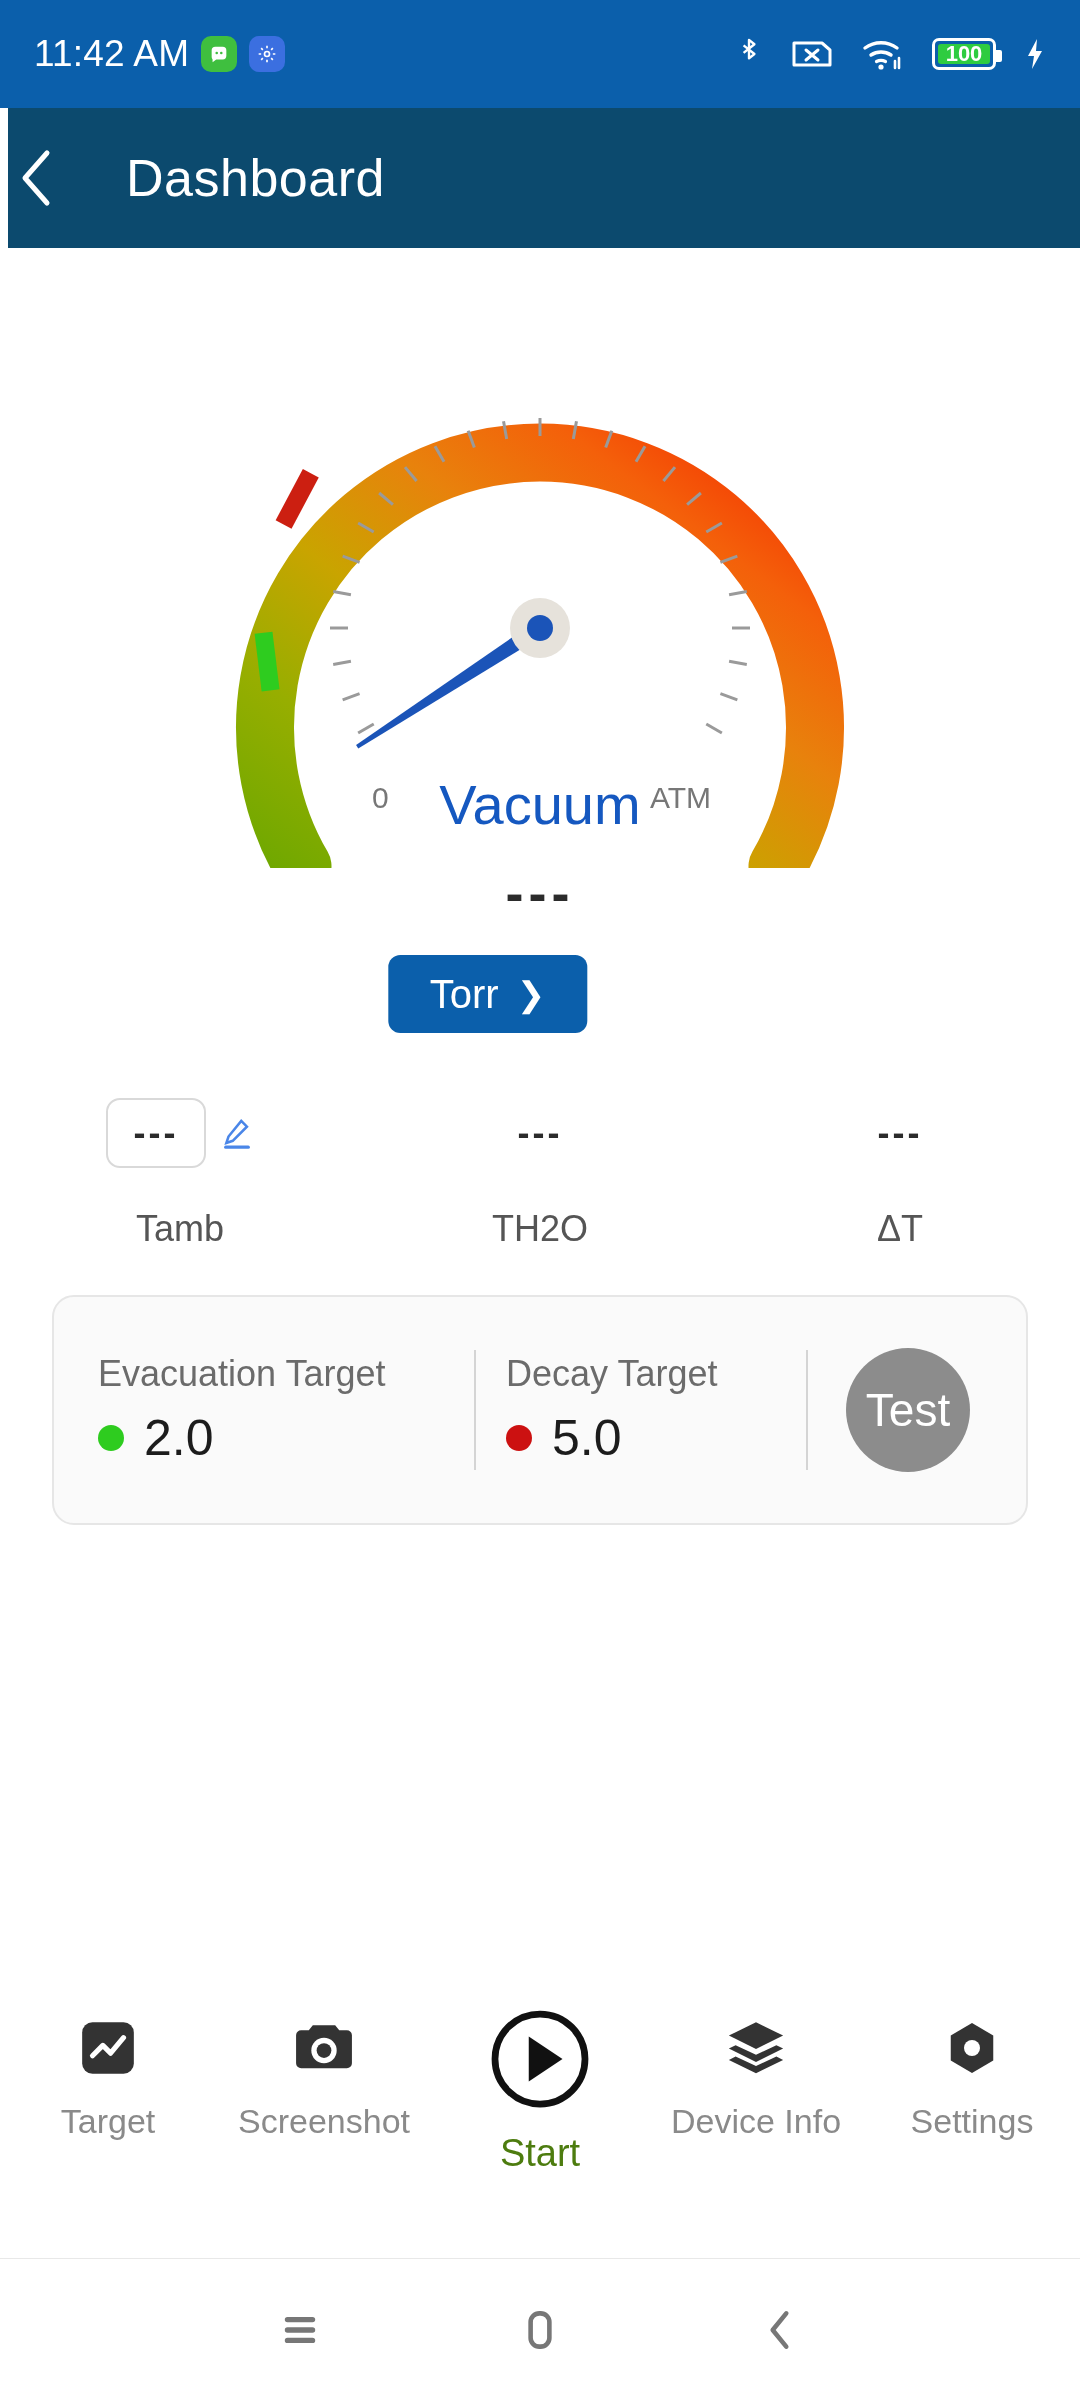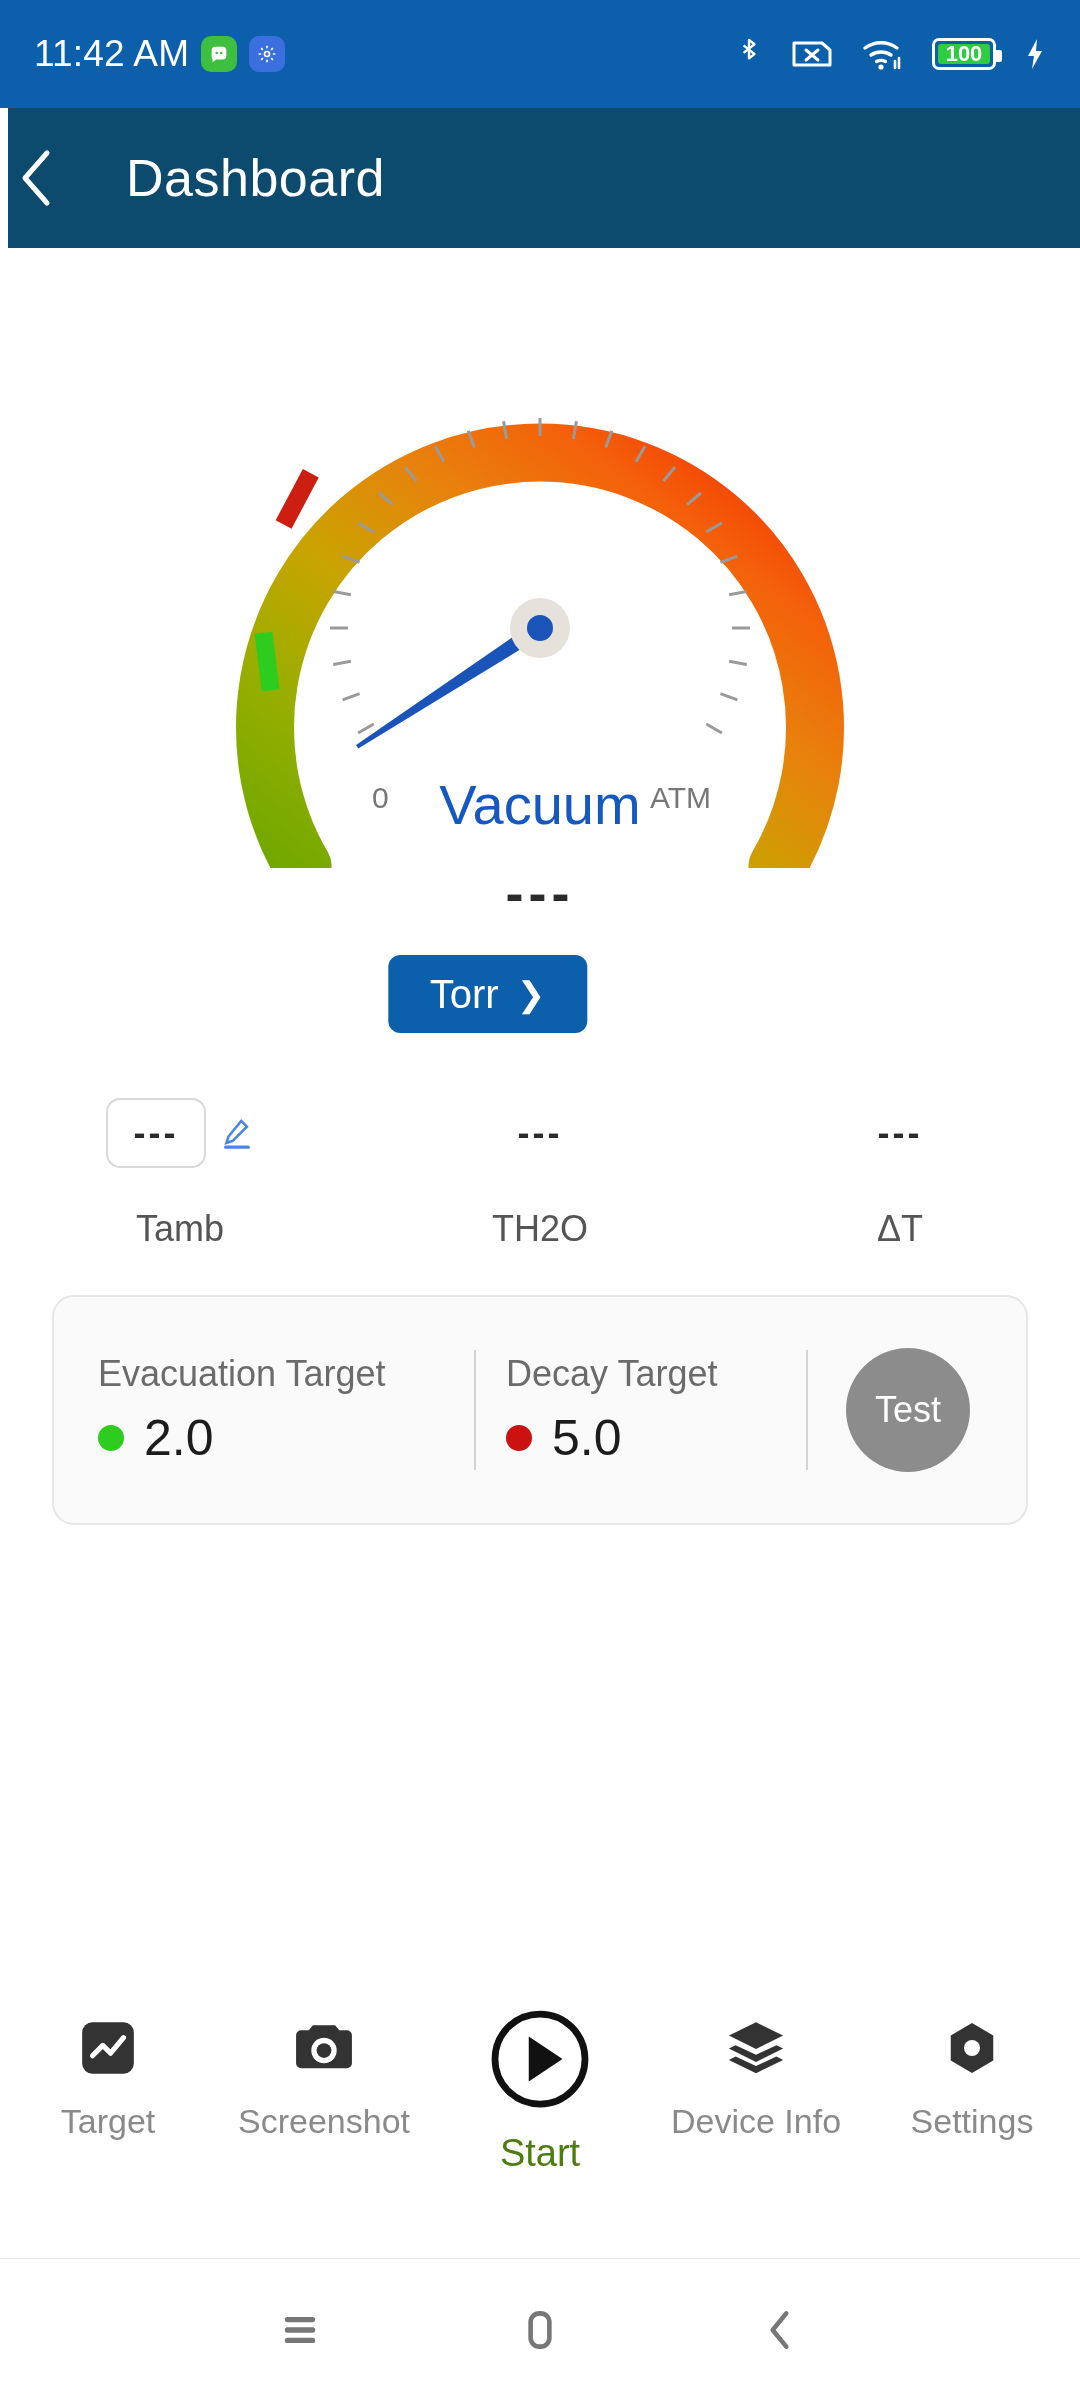--- a/index.html
+++ b/index.html
@@ -86,21 +86,21 @@
   .card-col { padding:0 0 0 44px; }
   .card-col.first { width:420px; }
   .card-col.second { width:330px; padding-left:30px; }
   .card-title { font-size:36px; color:#6b6b6b; margin-bottom:14px; }
   .card-row { display:flex; align-items:center; gap:20px; }
   .dot { width:26px; height:26px; border-radius:50%; }
   .card-num { font-size:50px; color:#1c1c1c; }
   .vline { width:2px; height:120px; background:#d4d4d4; }
   .test-btn {
     width:124px; height:124px; border-radius:50%; background:#8c8c8c;
-    color:#fff; font-size:36px; border:none; font-family:inherit;
+    color:#fff; font-size:46px; border:none; font-family:inherit;
     display:flex; align-items:center; justify-content:center; margin-left:38px;text-align:center;
   }
 
   
   .tabs { position:absolute; top:2000px; left:0; width:1080px; height:200px;
     display:flex; align-items:flex-start; }
   .tab { flex:1; display:flex; flex-direction:column; align-items:center; }
   .tab-icon { height:96px; display:flex; align-items:center; justify-content:center; }
   .tab-label { font-size:34px; color:#8a8a8a; margin-top:6px; }
   .tab.center .tab-icon { height:118px; }

